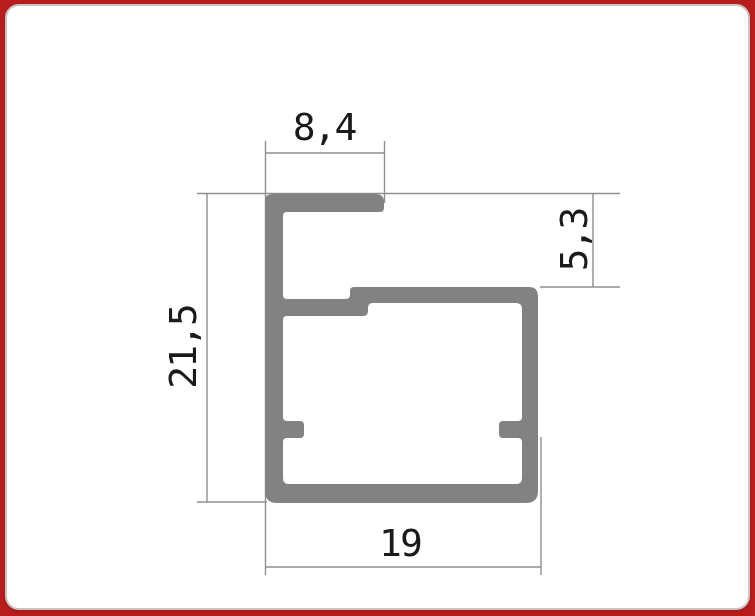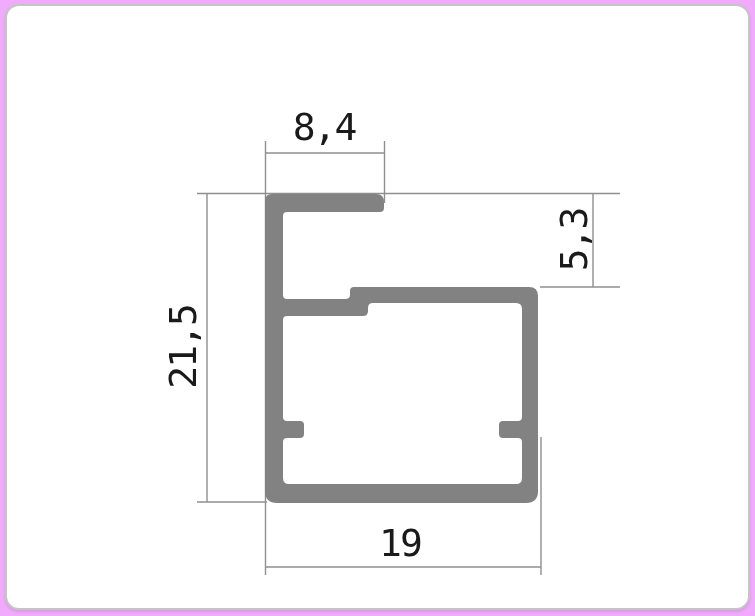--- a/index.html
+++ b/index.html
@@ -7,21 +7,21 @@
     padding: 0;
     width: 755px;
     height: 616px;
     overflow: hidden;
     font-family: "DejaVu Sans Mono", monospace;
   }
   .page {
     position: relative;
     width: 755px;
     height: 616px;
-    background: #f0abfc;
+    background: #b91c1c;
   }
   .card {
     position: absolute;
     left: 5px;
     top: 4px;
     width: 741px;
     height: 602px;
     background: #ffffff;
     border: 2px solid #c5c5c5;
     border-radius: 14px;

